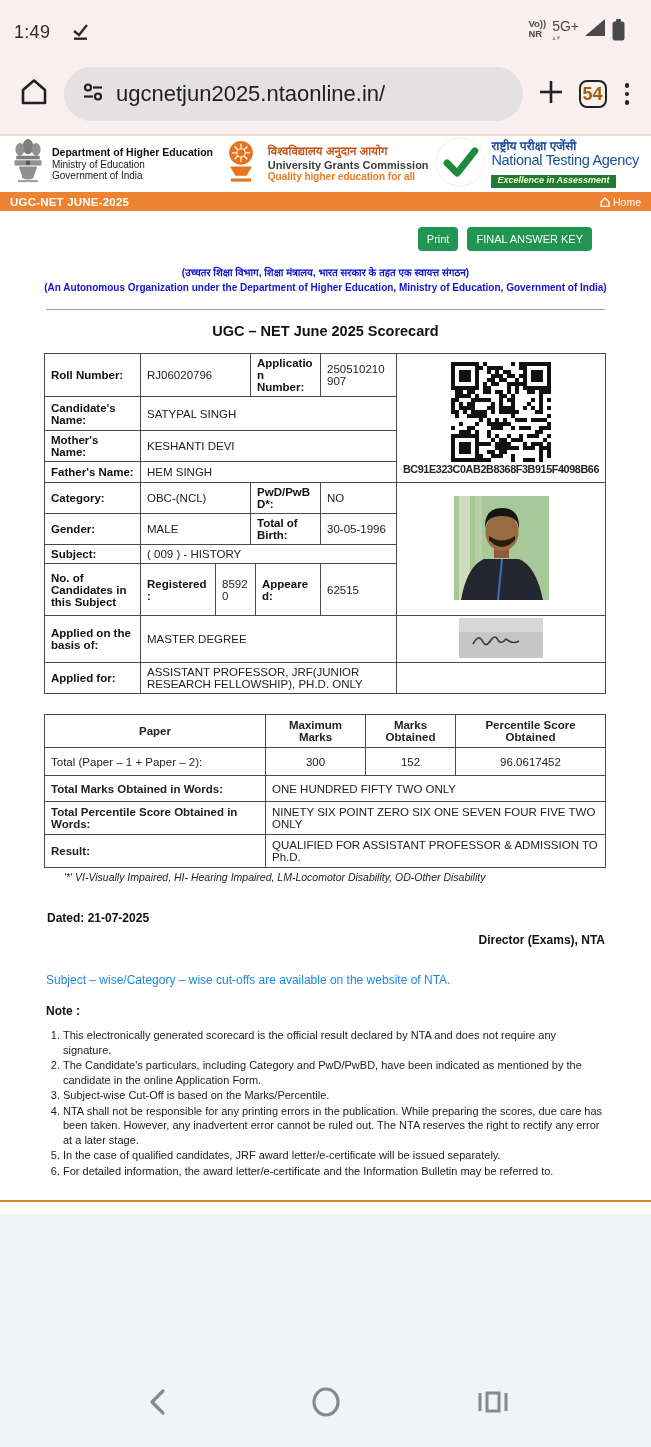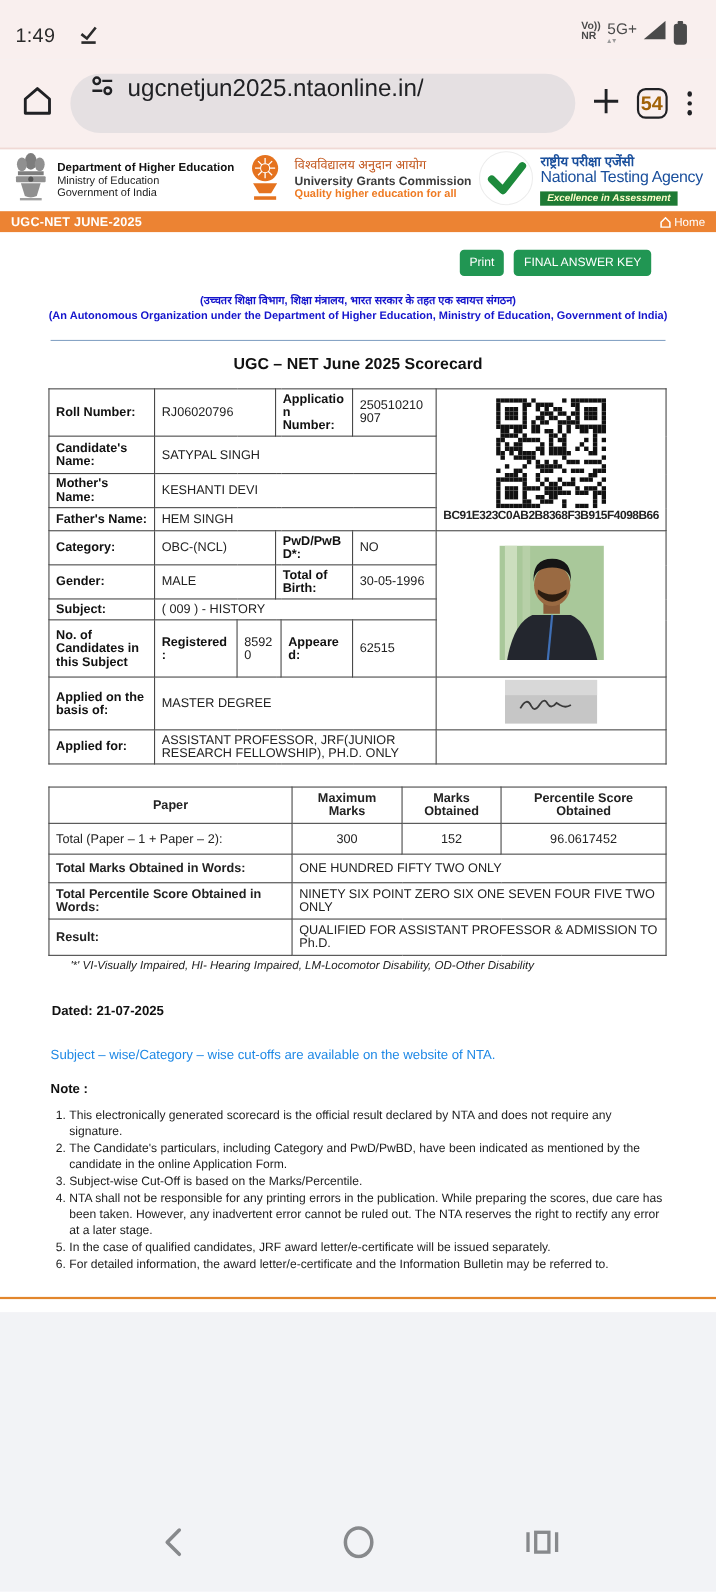--- a/index.html
+++ b/index.html
@@ -10,35 +10,35 @@
   .statusbar { height:54px; background:#f9efee; display:flex; align-items:center; padding:10px 26px 0 14px; color:#2b2b2b;gap:10px; }
   .sb-time { font-size:18px; font-weight:500; letter-spacing:.3px; }
   .sb-left-icons { margin-left:10px; display:flex; align-items:center; }
   .sb-right { margin-left:auto; display:flex; align-items:flex-start; gap:6px; }
   .vonr { font-size:9.5px; font-weight:700; color:#4a4a4a; line-height:1.05; text-align:left; }
   .fiveg { font-size:14px; font-weight:500; color:#4a4a4a; line-height:1; }
   .fiveg .arrows { display:block; font-size:7px; color:#9a9a9a; letter-spacing:1px; text-align:left; margin-top:1px; }
 
   
   .toolbar { height:80px; background:#f9efee; display:flex; align-items:center; padding:0 18px; gap:14px; }
-  .omnibox { flex:1; height:54px; border-radius:27px; background:#e5e0e2; display:flex; align-items:flex-start; padding:0 18px; gap:12px; min-width:0; }
+  .omnibox { flex:1; height:54px; border-radius:27px; background:#e5e0e2; display:flex; align-items:center; padding:0 18px; gap:12px; min-width:0; }
   .omnibox .url { font-size:22px; color:#202124; white-space:nowrap; overflow:hidden; }
   .tabbox { width:28px; height:28px; border:2.6px solid #202124; border-radius:8px; display:flex; align-items:center; justify-content:center; font-size:18px; font-weight:700; color:#a16207; flex:none; }
   .kebab { display:flex; flex-direction:column; gap:4px; padding:4px; }
   .kebab span { width:4.5px; height:4.5px; border-radius:50%; background:#202124; }
 
   
   .page { background:#fff; border-top:2px solid #f0d9d5; }
   .site-header { background:#fff; display:flex; align-items:center; justify-content:space-between; padding:4px 12px 4px 10px; height:56px; }
   .logo-block { display:flex; align-items:center; gap:6px; }
   .dept-lines { line-height:1.15; }
   .dept-l1 { font-size:10.5px; font-weight:700; color:#111; }
   .dept-l2 { font-size:10px; color:#222; }
   .ugc-lines { line-height:1.15; }
-  .ugc-hindi { font-size:11.5px; font-weight:400; color:#c2571d; }
+  .ugc-hindi { font-size:11.5px; font-weight:700; color:#c2571d; }
   .ugc-name { font-size:11px; font-weight:700; color:#3c3c3c; }
   .ugc-tag { font-size:10px; font-weight:700; color:#ee7a22; }
   .nta-lines { line-height:1.1; }
   .nta-hindi { font-size:12px; font-weight:700; color:#1a4f9c; }
   .nta-name { font-size:14.5px; color:#1a4f9c; letter-spacing:-0.3px; }
   .nta-tag { display:inline-block; background:#1e7a34; color:#fdfdc8; font-size:9px; font-weight:700; font-style:italic; padding:1.5px 6px; margin-top:1px; }
 
   .orange-bar { background:#ec8333; height:19px; display:flex; align-items:center; justify-content:space-between; padding:0 10px; color:#fff; }
   .ob-title { font-size:11.5px; font-weight:700; letter-spacing:.2px; }
   .ob-home { font-size:10.5px; display:flex; align-items:center; gap:3px; cursor:pointer; }
@@ -660,20 +660,21 @@
         </tr>
         <tr style="height:26px">
           <td class="lbl">Result:</td>
           <td colspan="3">QUALIFIED FOR ASSISTANT PROFESSOR &amp; ADMISSION TO Ph.D.</td>
         </tr>
       </tbody>
         </table>
 
       <div class="footnote">'*' VI-Visually Impaired, HI- Hearing Impaired, LM-Locomotor Disability, OD-Other Disability</div>
       <div class="dated">Dated: 21-07-2025</div>
+      <div class="director">Director (Exams), NTA</div>
       <div class="cutoff">Subject – wise/Category – wise cut-offs are available on the website of NTA.</div>
       <div class="note-h">Note :</div>
       <ol class="notes">
         <li>This electronically generated scorecard is the official result declared by NTA and does not require any signature.</li>
         <li>The Candidate's particulars, including Category and PwD/PwBD, have been indicated as mentioned by the candidate in the online Application Form.</li>
         <li>Subject-wise Cut-Off is based on the Marks/Percentile.</li>
         <li>NTA shall not be responsible for any printing errors in the publication. While preparing the scores, due care has been taken. However, any inadvertent error cannot be ruled out. The NTA reserves the right to rectify any error at a later stage.</li>
         <li>In the case of qualified candidates, JRF award letter/e-certificate will be issued separately.</li>
         <li>For detailed information, the award letter/e-certificate and the Information Bulletin may be referred to.</li>
       </ol>

